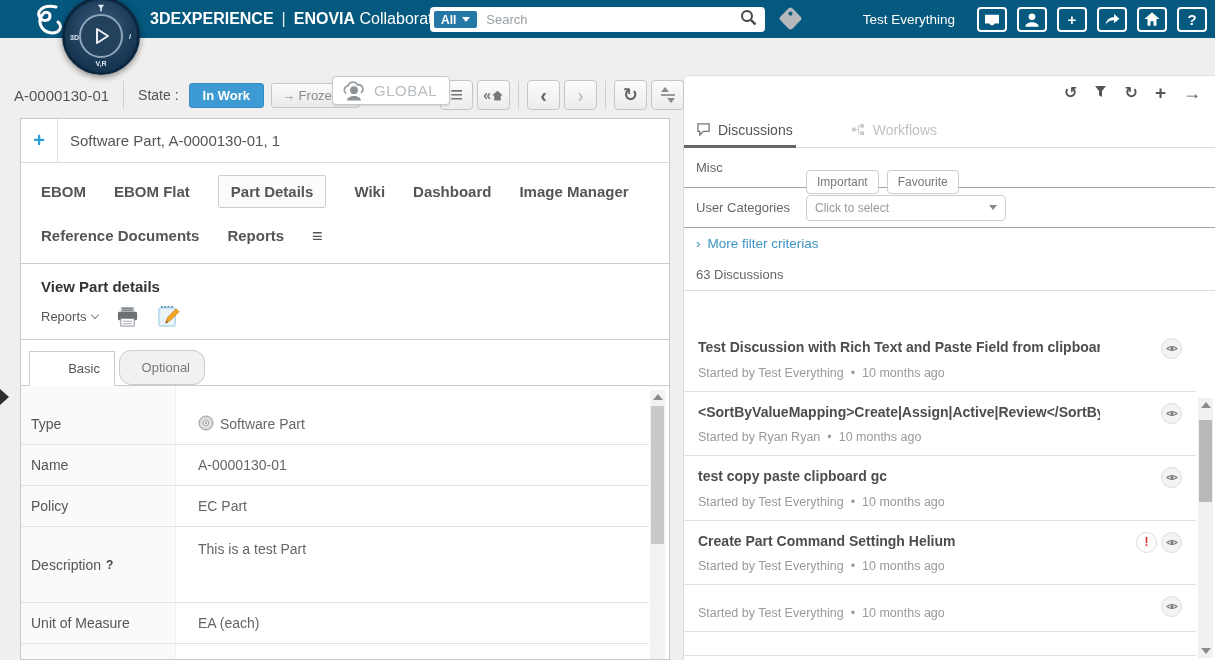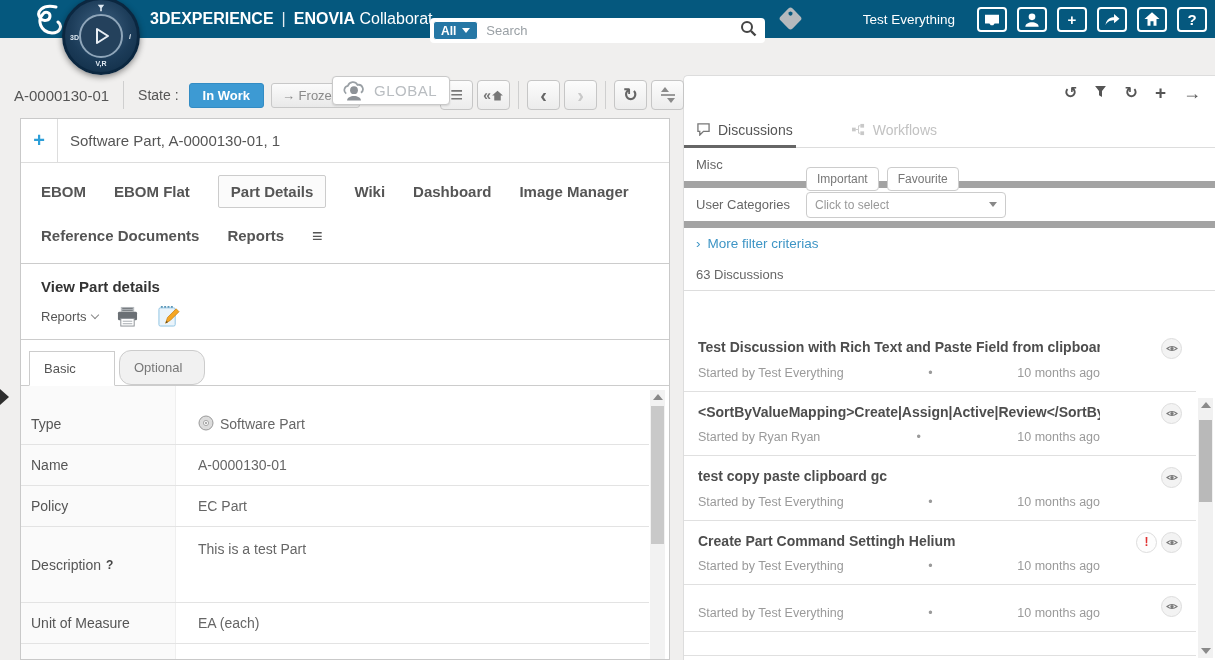--- a/index.html
+++ b/index.html
@@ -12,21 +12,21 @@
   .compass{position:absolute;left:62px;top:-3px;width:78px;height:78px;border-radius:50%;
     background:radial-gradient(circle at 50% 40%, #3f6282 0%, #1c3c59 55%, #0e2a42 100%);
     border:3px solid #0b2740;box-shadow:0 2px 6px rgba(0,0,0,.45);z-index:12;}
   .compass-ring{position:absolute;left:14px;top:14px;width:44px;height:44px;border-radius:50%;
     background:#24415c;border:2px solid #8fa6ba;display:flex;align-items:center;justify-content:center;}
   .compass-label{position:absolute;color:#dfe9f2;font-size:7px;font-weight:bold;}
   .cl-left{left:5px;top:34px;} .cl-right{right:6px;top:33px;font-style:italic;} .cl-bottom{bottom:5px;left:50%;transform:translateX(-50%);}
   .cl-top{top:4px;left:50%;transform:translateX(-50%);}
   .brand{position:absolute;left:150px;top:0;height:38px;line-height:38px;color:#fff;font-size:16px;white-space:nowrap;}
   .brand b{font-weight:bold;} .brand .sep{margin:0 8px;font-weight:300;opacity:.9;}
-  .search-wrap{position:absolute;left:430px;top:18px;width:335px;height:25px;background:#fff;border-radius:4px;display:flex;align-items:center;}
+  .search-wrap{position:absolute;left:430px;top:7px;width:335px;height:25px;background:#fff;border-radius:4px;display:flex;align-items:center;}
   .all-btn{margin-left:3px;height:19px;background:#2577a5;border:1px solid #fff;border-radius:3px;color:#fff;
     font-size:12px;font-weight:bold;display:flex;align-items:center;padding:0 7px;gap:6px;cursor:pointer;}
   .caret-down{width:0;height:0;border-left:4px solid transparent;border-right:4px solid transparent;border-top:5px solid #fff;}
   .search-input{flex:1;border:none;outline:none;font-size:13px;color:#555;padding:0 8px;background:transparent;font-family:inherit;}
   .search-input::placeholder{color:#9aa0a5;}
   .mag{margin-right:8px;}
   .tag-icon{position:absolute;left:782px;top:10px;width:17px;height:17px;background:#b5b9bd;border-radius:3px;transform:rotate(45deg);}
   .tag-icon::after{content:"";position:absolute;left:3px;top:3px;width:4px;height:4px;border-radius:50%;background:#05587E;}
   .header-right{position:absolute;right:8px;top:0;height:38px;display:flex;align-items:center;gap:10px;}
   .user-name{color:#fff;font-size:13.5px;margin-right:12px;cursor:pointer;}
@@ -65,21 +65,21 @@
   .tabs-list{display:contents;}
   .ptab{font-size:15px;font-weight:bold;color:#555;cursor:pointer;padding:7px 0;white-space:nowrap;}
   .ptab.active{border:1px solid #ccc;background:#fbfbfb;border-radius:2px;padding:7px 12px;}
   .tab-burger{font-size:18px;color:#555;cursor:pointer;line-height:1;}
   .section-title{padding:14px 20px 2px;font-size:15px;font-weight:bold;color:#333;}
   .reports-row{padding:8px 20px 12px;display:flex;align-items:center;gap:18px;border-bottom:1px solid #ccc;}
   .reports-dd{font-size:13px;color:#555;cursor:pointer;display:flex;align-items:center;gap:5px;}
   .chev-dn{display:inline-block;width:6px;height:6px;border-right:1.5px solid #888;border-bottom:1.5px solid #888;transform:rotate(45deg);margin-top:-3px;}
   .icon-btn{cursor:pointer;display:inline-flex;}
   .subtabs{padding:10px 0 0 8px;border-bottom:1px solid #ccc;display:flex;align-items:flex-end;}
-  .subtab{min-width:86px;text-align:left;font-size:13px;padding:9px 14px;cursor:pointer;border:1px solid #ccc;margin-right:4px;}
+  .subtab{min-width:86px;text-align:right;font-size:13px;padding:9px 14px;cursor:pointer;border:1px solid #ccc;margin-right:4px;}
   .subtab.active{background:#fff;color:#555;border-bottom:1px solid #fff;margin-bottom:-1px;position:relative;z-index:2;}
   .subtab.inactive{background:#f1f1f1;color:#777;border-radius:12px;}
   .form-area{position:relative;height:297px;overflow:hidden;}
   .form-table{margin-right:20px;}
   .frow{display:flex;border-bottom:1px solid #e3e3e3;min-height:41px;}
   .frow.tall{min-height:76px;}
   .f-label{width:155px;flex:none;background:#fafafa;border-right:1px solid #efefef;display:flex;align-items:center;
     padding-left:10px;font-size:14px;color:#555;gap:5px;}
   .f-help{font-weight:bold;color:#444;font-size:12px;cursor:pointer;}
   .f-value{flex:1;display:flex;align-items:center;padding:0 0 0 22px;font-size:14px;color:#666;gap:6px;}
@@ -96,34 +96,34 @@
   
   .side-panel{position:absolute;left:683px;top:75px;width:532px;height:585px;background:#fff;border-left:1px solid #ddd;
     border-top:1px solid #ddd;border-radius:5px 0 0 0;overflow:hidden;}
   .sp-icons{position:absolute;top:7px;right:14px;display:flex;gap:17px;align-items:center;color:#555;}
   .sp-ic{font-size:16px;font-weight:bold;color:#555;cursor:pointer;line-height:1;}
   .sp-tabs{position:absolute;top:36px;left:0;right:0;height:36px;border-bottom:1px solid #ddd;display:flex;align-items:center;padding-left:12px;}
   .sp-tab{display:flex;align-items:center;gap:7px;font-size:14px;cursor:pointer;}
   .sp-tab.active{color:#555;} .sp-tab.inactive{color:#c2c2c2;margin-left:58px;}
   .sp-underline{position:absolute;left:0;bottom:-1px;width:112px;height:3px;background:#666;}
   .sp-body{position:absolute;top:72px;left:0;right:0;bottom:0;}
-  .filt-row{display:flex;align-items:center;border-bottom:7px solid #a3a3a3;padding:0 12px;}
+  .filt-row{display:flex;align-items:center;border-bottom:1px solid #a3a3a3;padding:0 12px;}
   .fr1{height:40px;} .fr2{height:40px;} .fr3{height:36px;padding-left:6px;} .fr4{height:30px;} .fr5{height:33px;border-bottom:1px solid #ddd;}
   .filt-label{width:110px;flex:none;font-size:13px;color:#666;}
   .chip{border:1px solid #ccc;border-radius:4px;background:#fff;color:#777;font-size:12px;padding:4px 10px;margin-right:8px;cursor:pointer;white-space:nowrap;margin-top:28px;}
   .select-box{width:200px;height:26px;border:1px solid #ccc;border-radius:4px;display:flex;align-items:center;
     padding:0 8px;color:#999;font-size:12px;cursor:pointer;justify-content:space-between;}
   .sel-caret{width:0;height:0;border-left:4px solid transparent;border-right:4px solid transparent;border-top:5px solid #888;}
   .filt-input{width:160px;height:23px;border:1px solid #ccc;border-radius:4px;outline:none;padding:0 6px;font-family:inherit;font-size:12px;}
   .more-link{color:#3e95c5;font-size:13.5px;cursor:pointer;display:flex;gap:7px;align-items:center;}
   .disc-count{font-size:13px;color:#666;}
   .disc-list{position:absolute;top:179px;left:0;right:19px;bottom:0;overflow:hidden;}
   .disc-item{position:relative;padding:12px 96px 11px 14px;border-bottom:1px solid #e0e0e0;}
   .disc-title{font-size:14px;font-weight:600;color:#4d4d4d;cursor:pointer;line-height:1.25;white-space:nowrap;overflow:hidden;}
-  .disc-meta{margin-top:9px;font-size:12.5px;color:#9a9a9a;display:flex;gap:7px;align-items:center;justify-content:space-between;}
+  .disc-meta{margin-top:9px;font-size:12.5px;color:#9a9a9a;display:flex;gap:7px;align-items:center;}
   .badges{position:absolute;right:14px;top:11px;display:flex;gap:4px;}
   .badge{width:21px;height:21px;border-radius:50%;border:1px solid #ddd;background:#f3f3f3;display:flex;align-items:center;justify-content:center;cursor:pointer;}
   .badge.alert{background:#fdfdfd;color:#e03131;font-weight:bold;font-size:12px;cursor:default;}
   .side-scroll{position:absolute;right:2px;top:250px;bottom:2px;width:15px;background:#f1f1f1;}
   .side-thumb{top:22px;height:82px;background:#b9b9b9;}
 </style>
 </head>
 <body>
 
 <div class="app-header">

